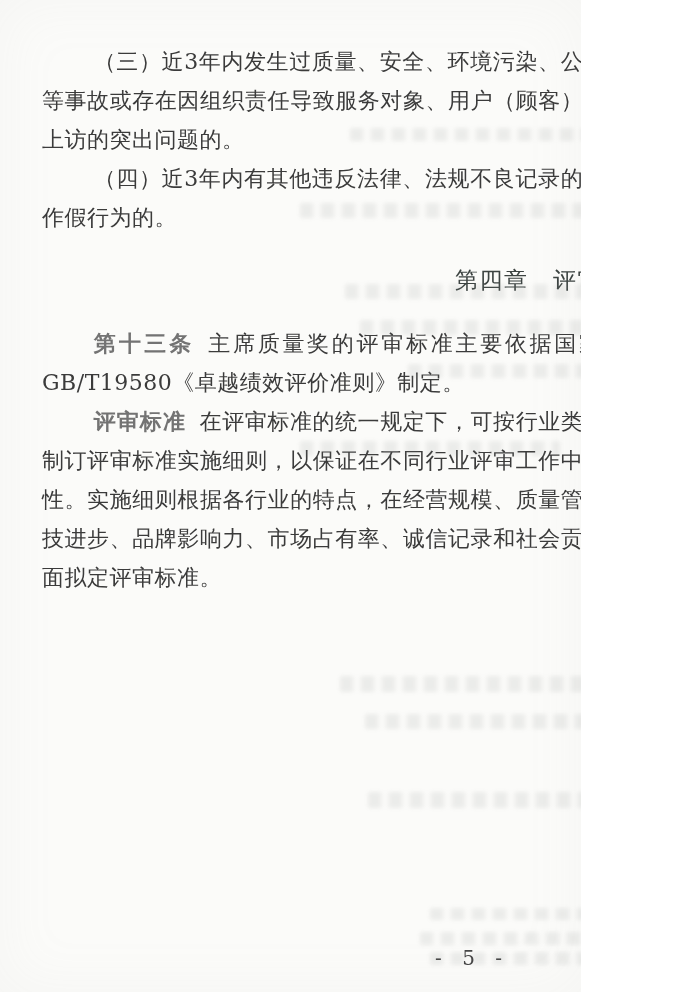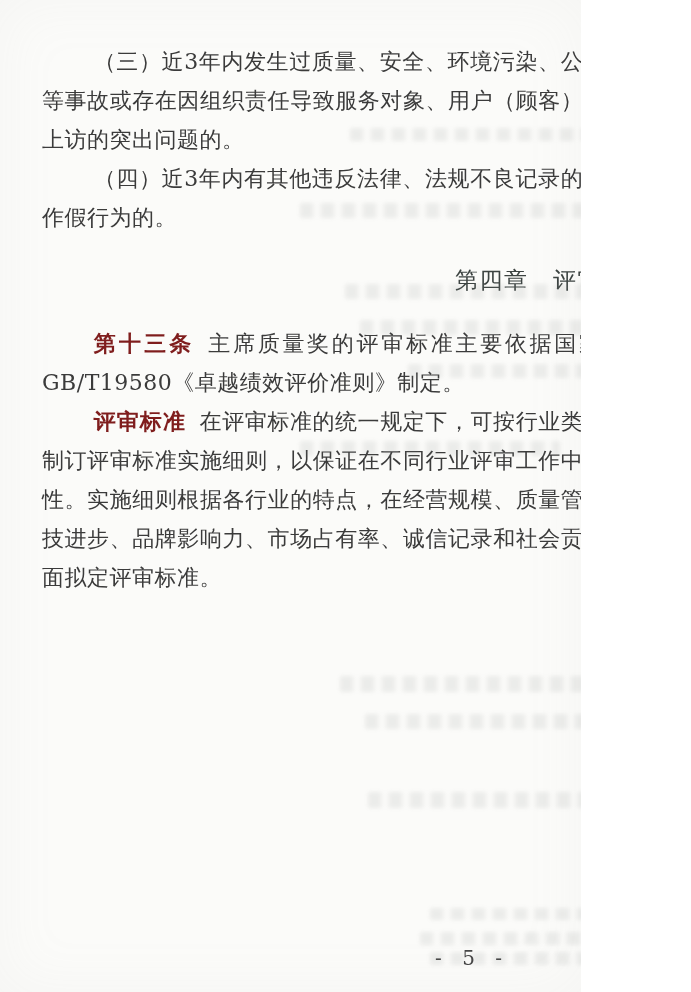--- a/index.html
+++ b/index.html
@@ -28,21 +28,21 @@
     line-height: 39px;
     color: #3b3b3b;
     text-indent: 2.35em;
     text-align: justify;
     text-justify: inter-character;
     letter-spacing: 0.5px;
   }
   .article-lead {
     font-family: "DejaVu Sans", "Liberation Sans", sans-serif;
     font-weight: bold;
-    color: #7f1d1d;
+    color: #737373;
     margin-right: 0.62em;
     letter-spacing: 1px;
   }
   h2.chapter-heading {
     margin: 24px 0 24px 0;
     font-size: 23px;
     line-height: 39px;
     text-align: right;
     font-family: "DejaVu Sans", "Liberation Sans", sans-serif;
     font-weight: normal;

